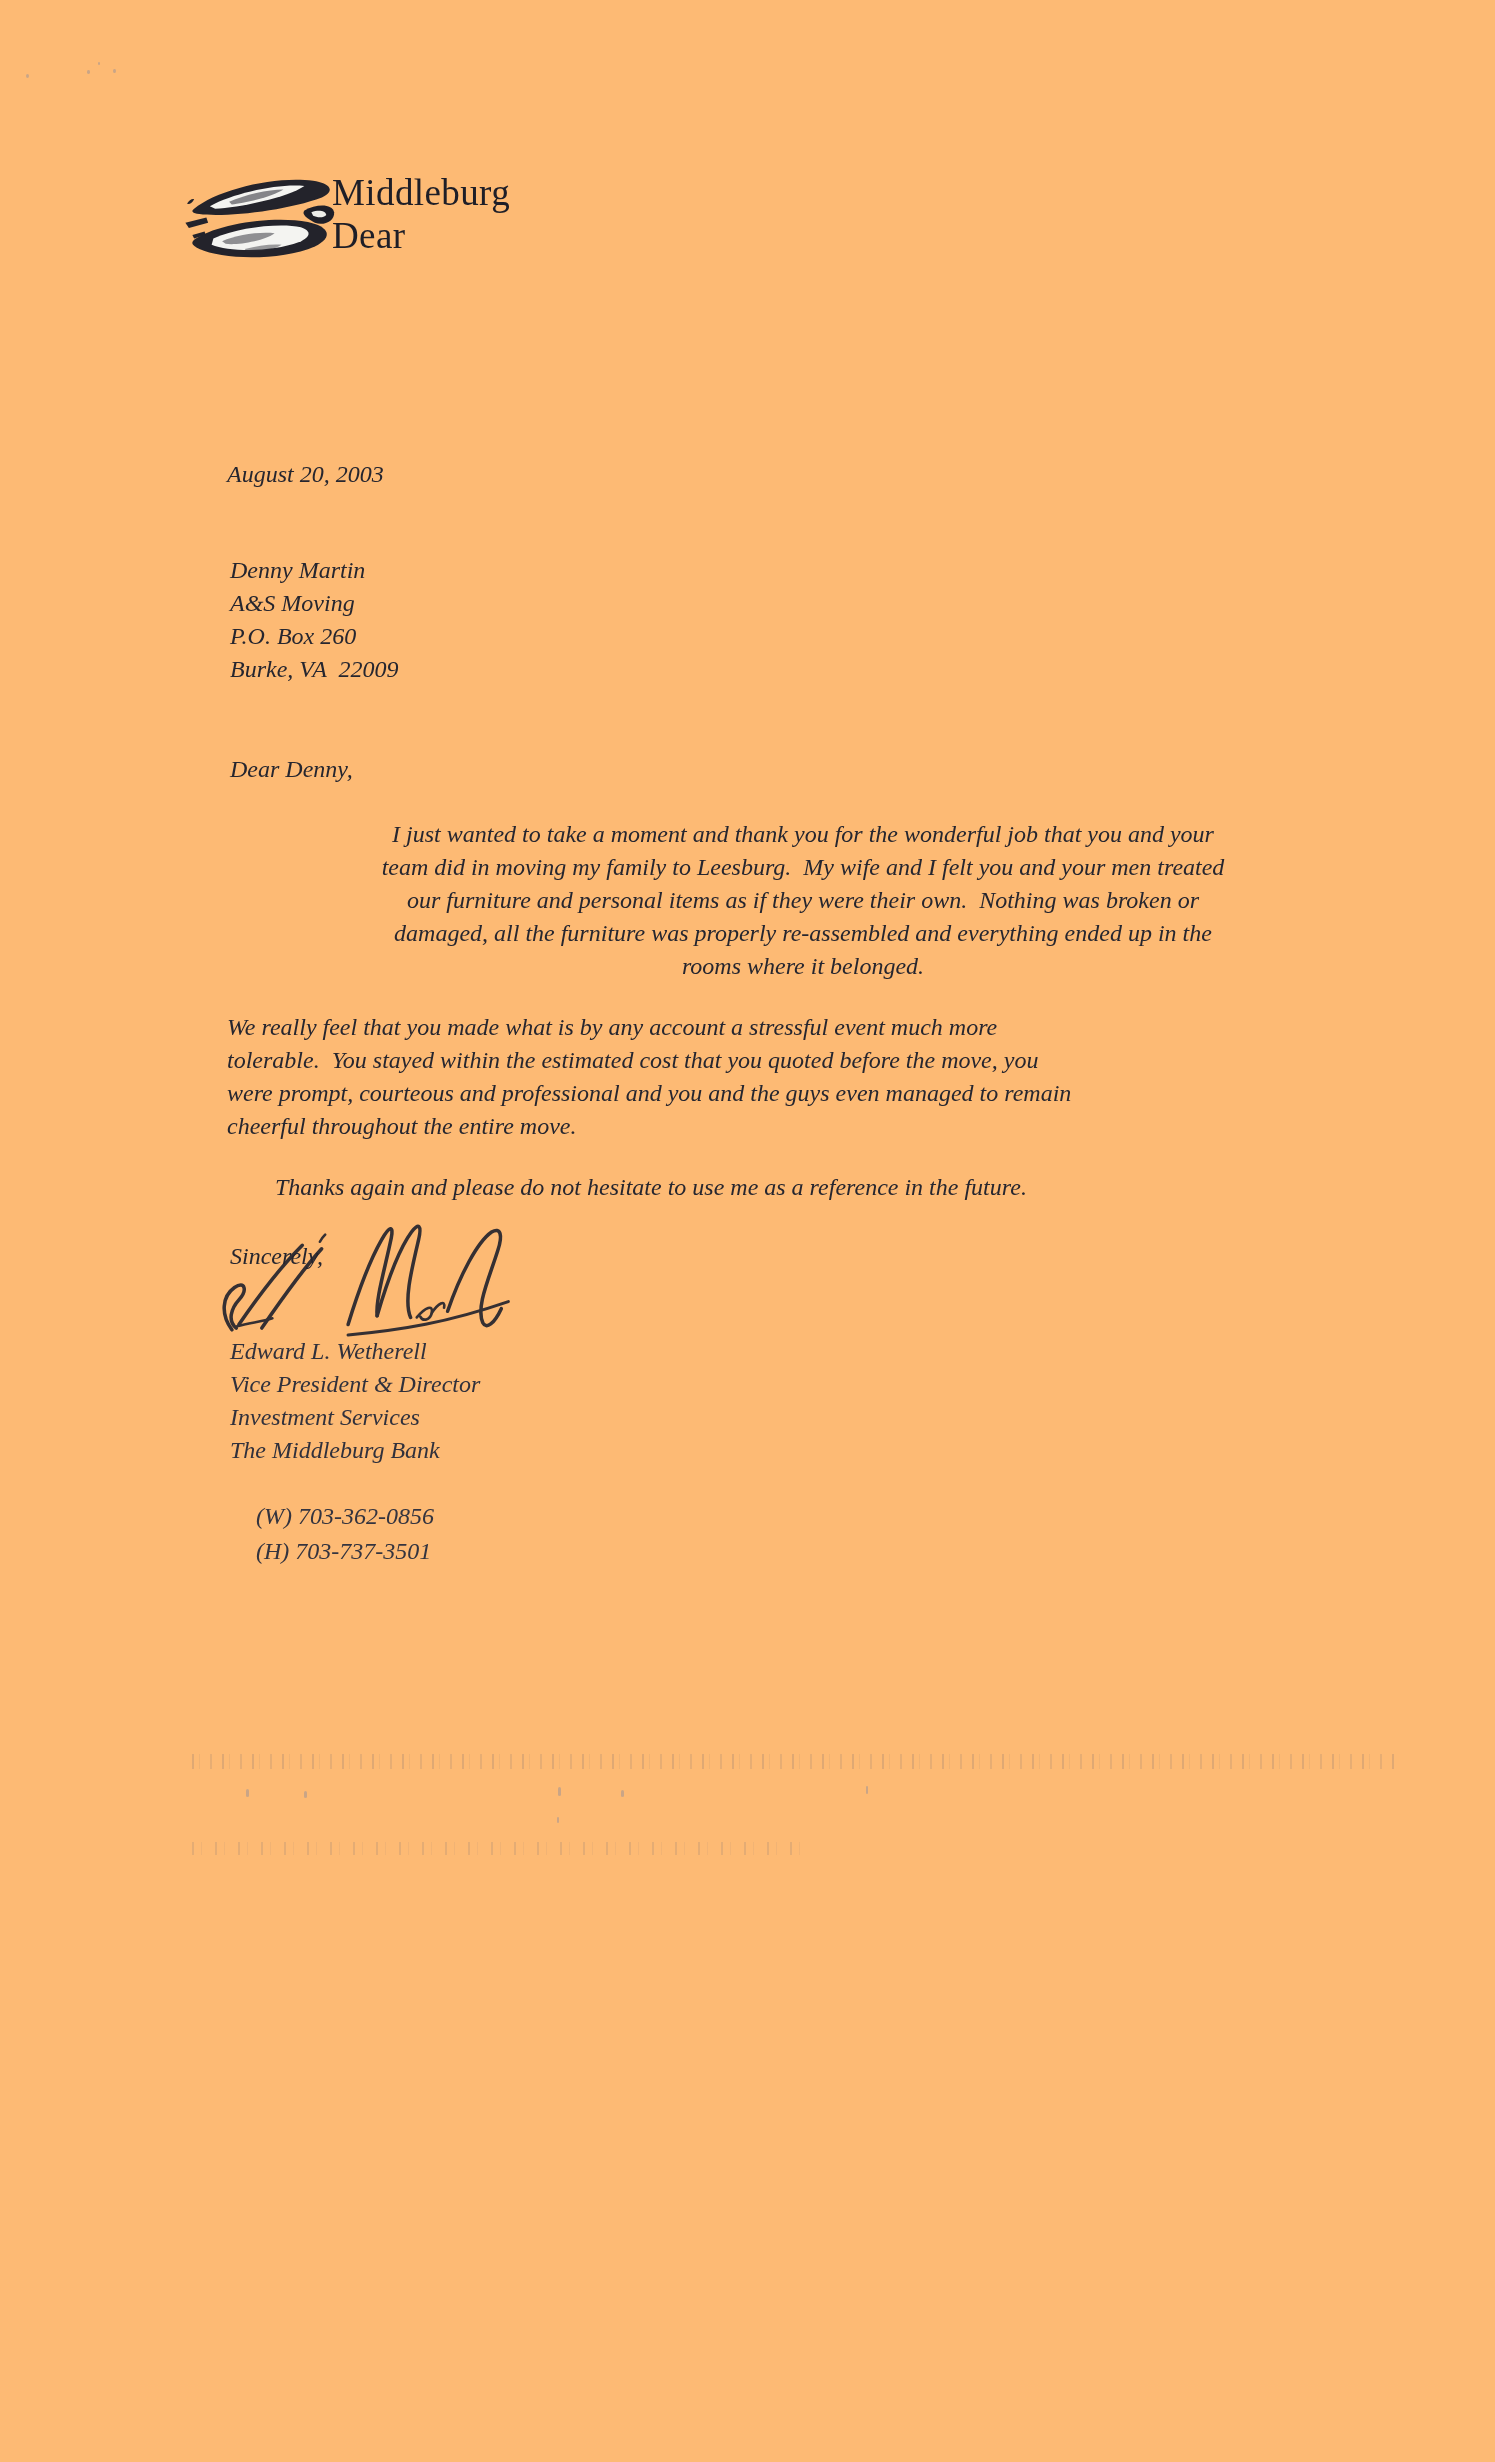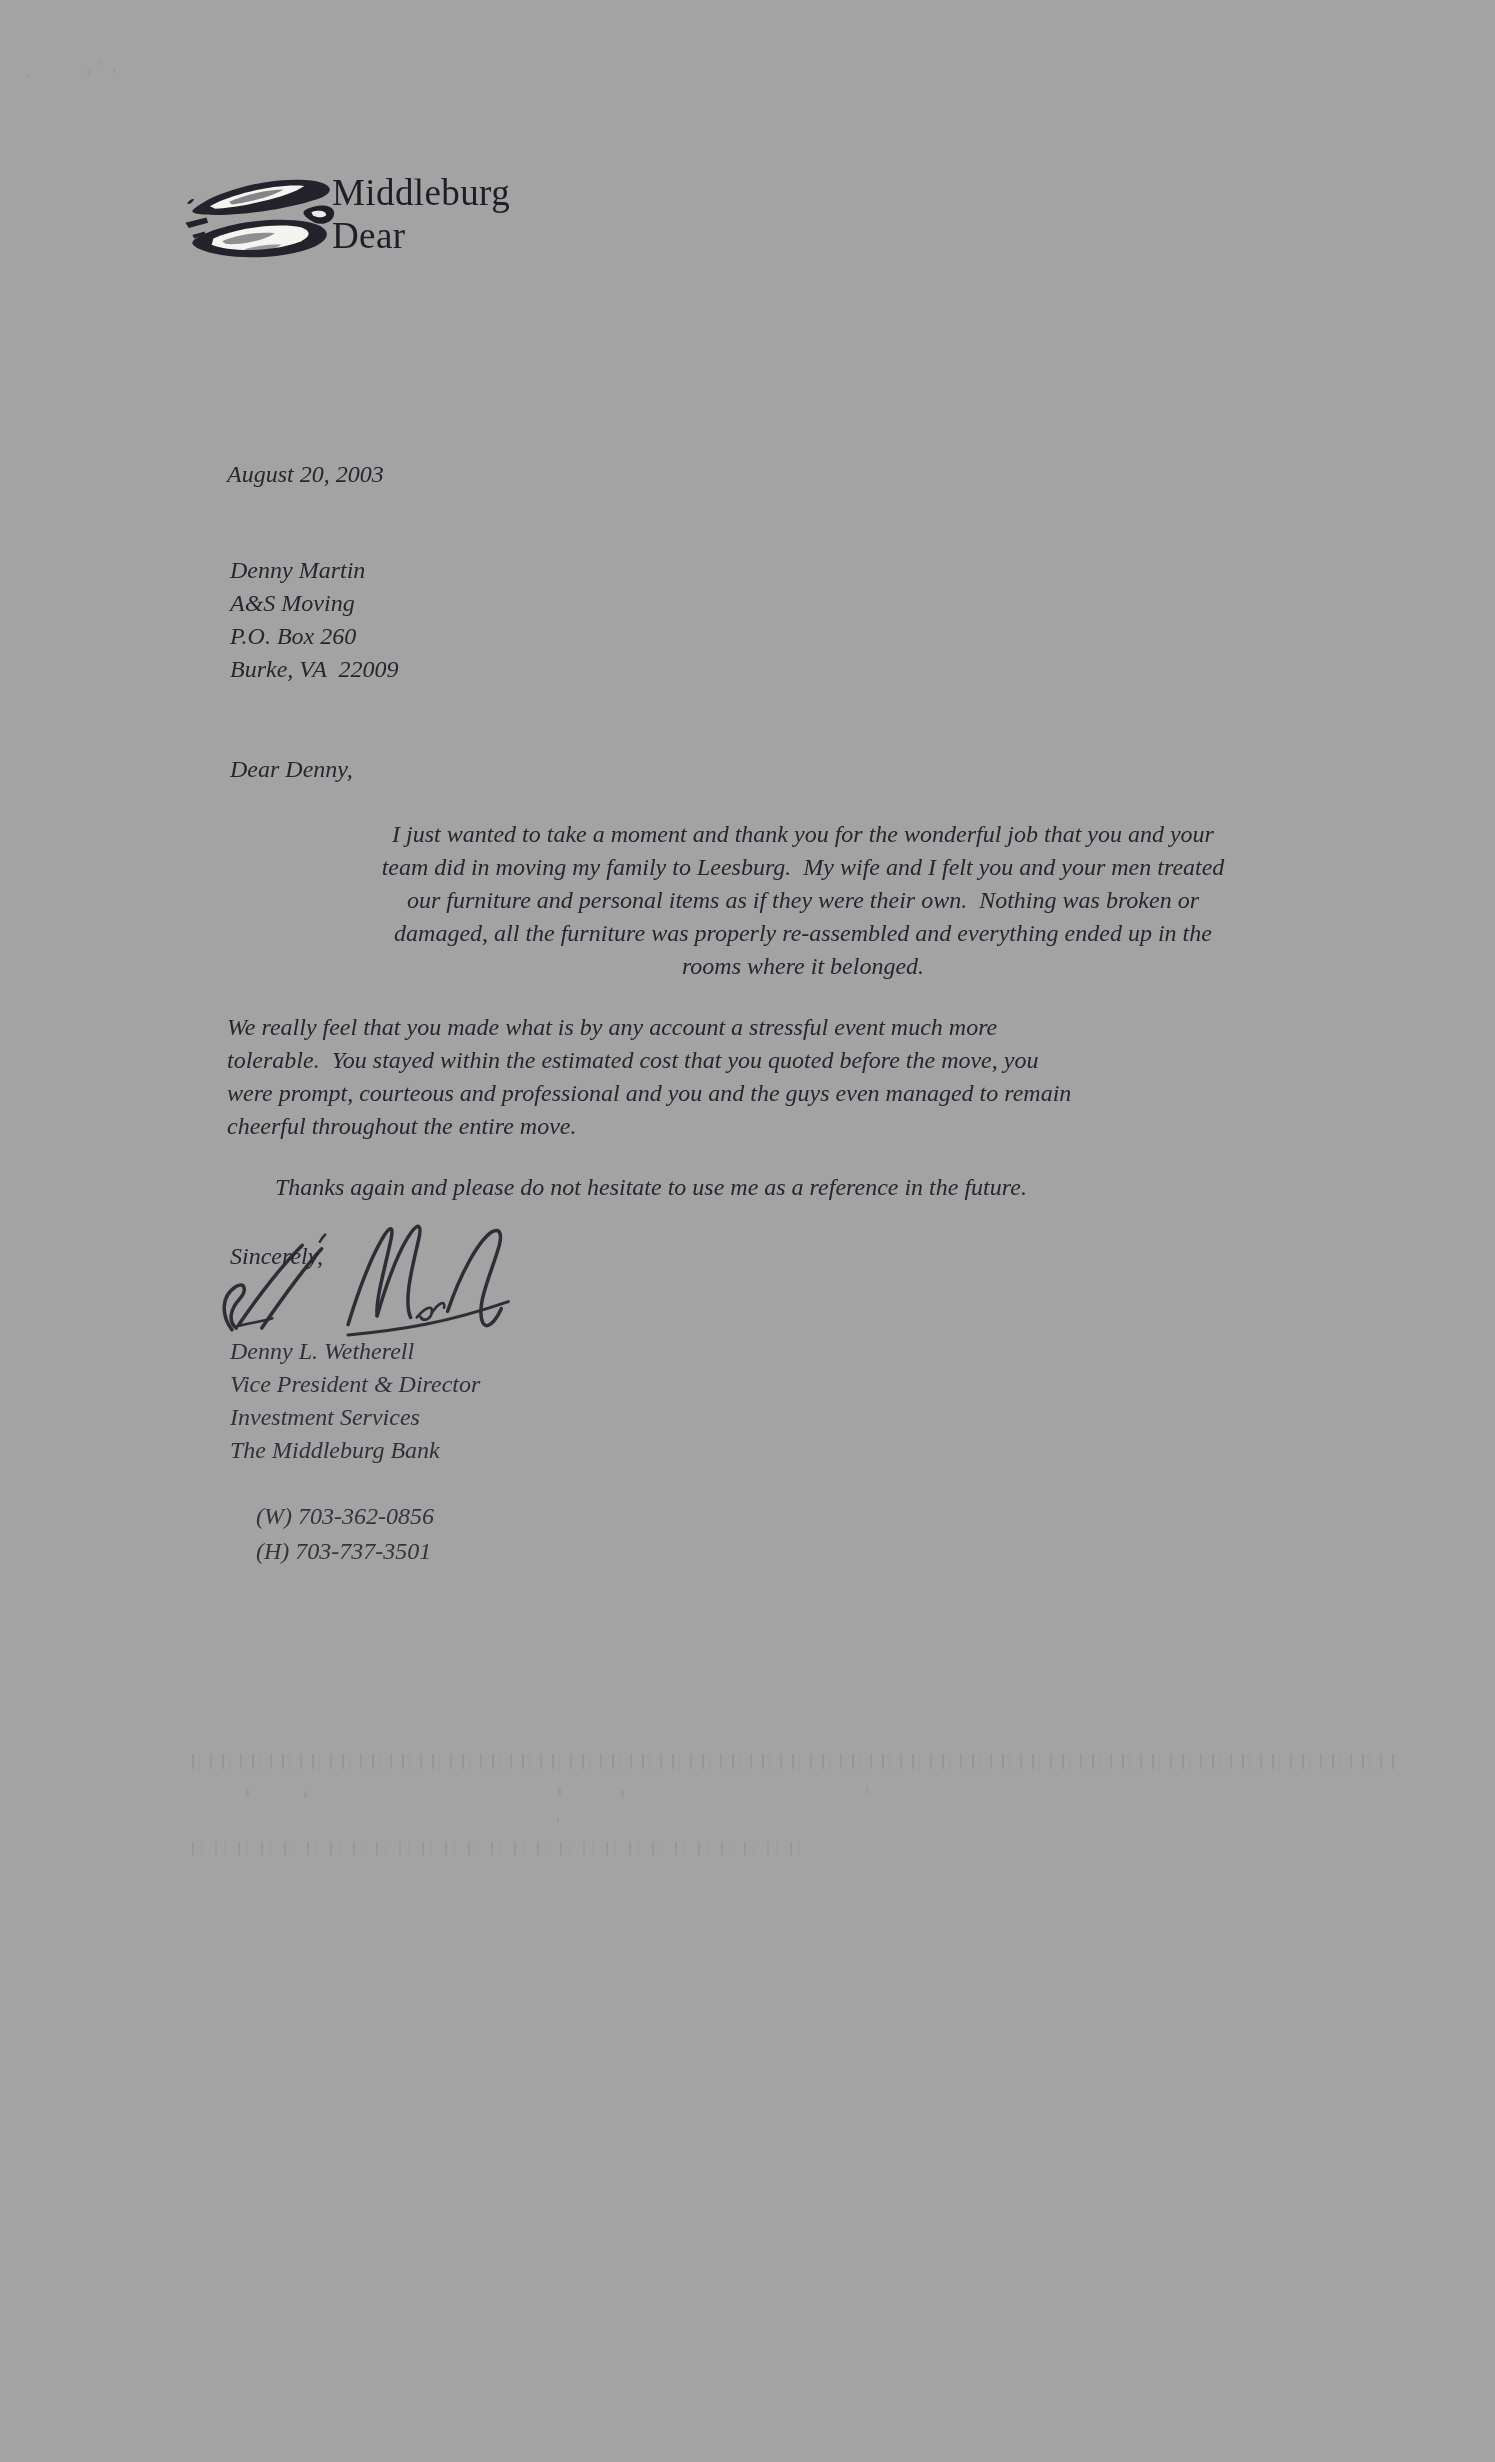--- a/index.html
+++ b/index.html
@@ -1,19 +1,19 @@
 <!DOCTYPE html>
 <html style="font-size:14px"><head>
 <meta charset="utf-8">
 <style>
   html,body{margin:0;padding:0;background:#ffffff;}
   .page{
     position:relative;
     width:1495px;height:2462px;
-    background:#a3a3a3;
+    background:#fdba74;
     overflow:hidden;
     font-family:"Liberation Serif", serif;
     color:#23232c;
   }
   .scan-soft{filter:blur(0.4px);}
   .abs{position:absolute;}
   
   .bank-name{
     left:332px;top:171px;
     font-size:37px;line-height:43px;
@@ -125,21 +125,21 @@
         <path stroke-width="4" d="M150,122 C158,96 172,54 188,26 C197,10 202,9 199,24 C192,58 181,94 183,112"></path>
         <path stroke-width="4" d="M183,112 C193,78 208,36 222,17 C230,6 234,9 230,26 C222,60 213,96 221,114"></path>
         <path stroke-width="3" d="M228,114 C238,102 247,99 245,109 C243,117 235,119 232,113"></path>
         <path stroke-width="3" d="M245,109 C252,98 261,93 259,103"></path>
         <path stroke-width="4" d="M263,107 C277,66 297,28 313,17 C323,11 326,20 320,38 C310,70 295,102 303,120 C307,128 316,121 324,104"></path>
         <path stroke-width="3.5" d="M150,134 C212,128 262,120 332,96"></path>
       </g>
     </svg>
 
     <div class="abs bodytext sigblock" style="left:230px;top:1335px;color:#31313c;">
-      <div>Denny L. Wetherell</div>
+      <div>Edward L. Wetherell</div>
       <div>Vice President &amp; Director</div>
       <div>Investment Services</div>
       <div>The Middleburg Bank</div>
     </div>
 
     <div class="abs bodytext phones" style="left:236px;top:1499px;">
       <div>(W) 703-362-0856</div>
       <div>(H) 703-737-3501</div>
     </div>
   </div>

